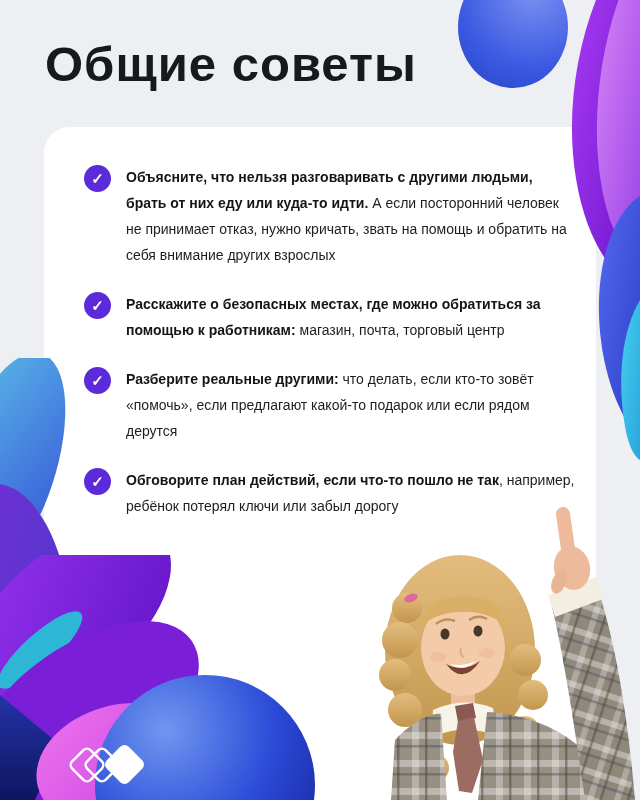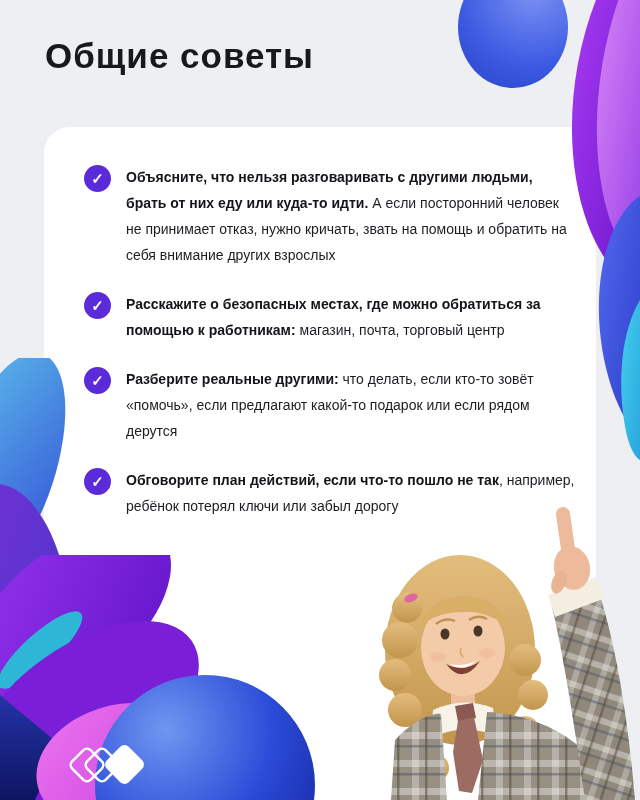--- a/index.html
+++ b/index.html
@@ -1,21 +1,21 @@
 <!DOCTYPE html>
 <html><head>
 <meta charset="utf-8">
 <style>
   html,body{margin:0;padding:0;}
   body{width:640px;height:800px;overflow:hidden;font-family:"Liberation Sans",sans-serif;}
   .page{position:relative;width:640px;height:800px;background:var(--page-bg,#EDEFF2);overflow:hidden;}
 
   .page-title{
     position:absolute;left:45px;top:36px;margin:0;z-index:3;
-    font-size:35px;font-weight:bold;letter-spacing:1px;color:#17191D;
+    font-size:49px;font-weight:bold;letter-spacing:1px;color:#17191D;
   }
 
   .card{
     position:absolute;left:44px;top:127px;width:552px;height:673px;
     background:var(--card-bg,#FFFFFF);border-radius:26px 26px 0 0;z-index:2;
   }
   .tips{padding:36px 20px 0 40px;}
   .tip{display:flex;gap:14px;margin-bottom:21px;}
   .check{
     flex:0 0 27px;width:27px;height:27px;border-radius:50%;

